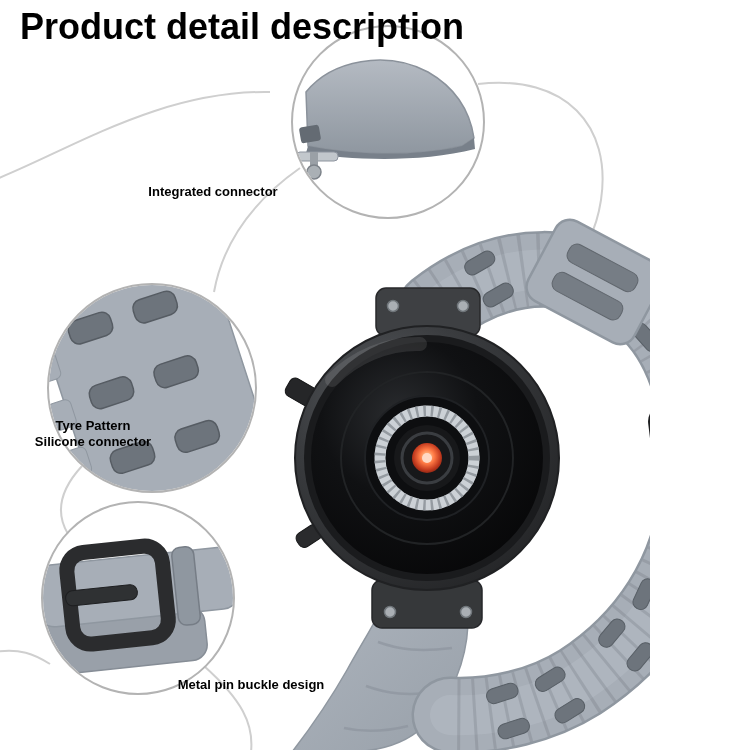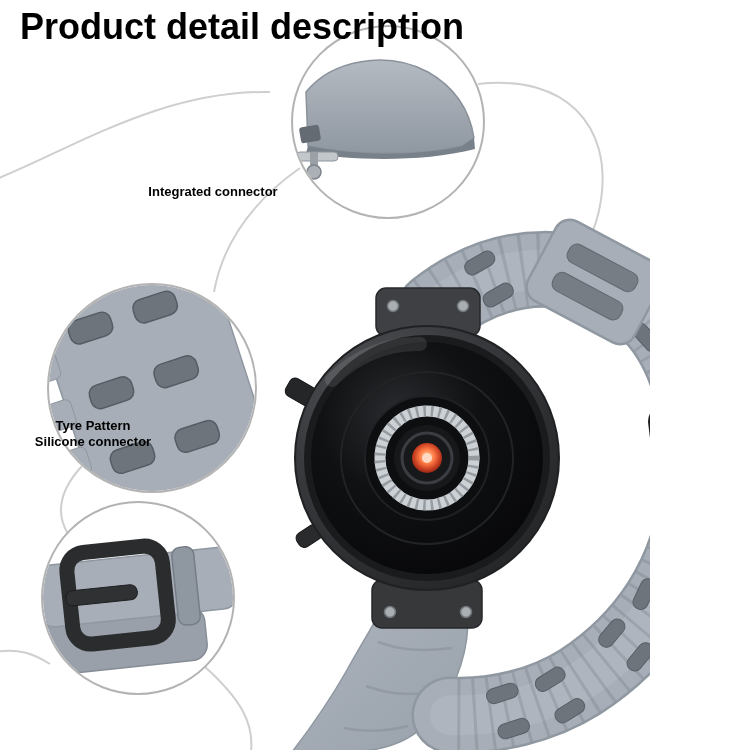--- a/index.html
+++ b/index.html
@@ -217,14 +217,15 @@
 
   <h1 class="page-title">Product detail description</h1>
 
   <div class="label label-connector">Integrated connector</div>
 
   <div class="label label-pattern">
     <span>Tyre Pattern</span><br>
     <span>Silicone connector</span>
   </div>
 
+  <div class="label label-buckle">Metal pin buckle design</div>
 
 </div>
 
 </body></html>

